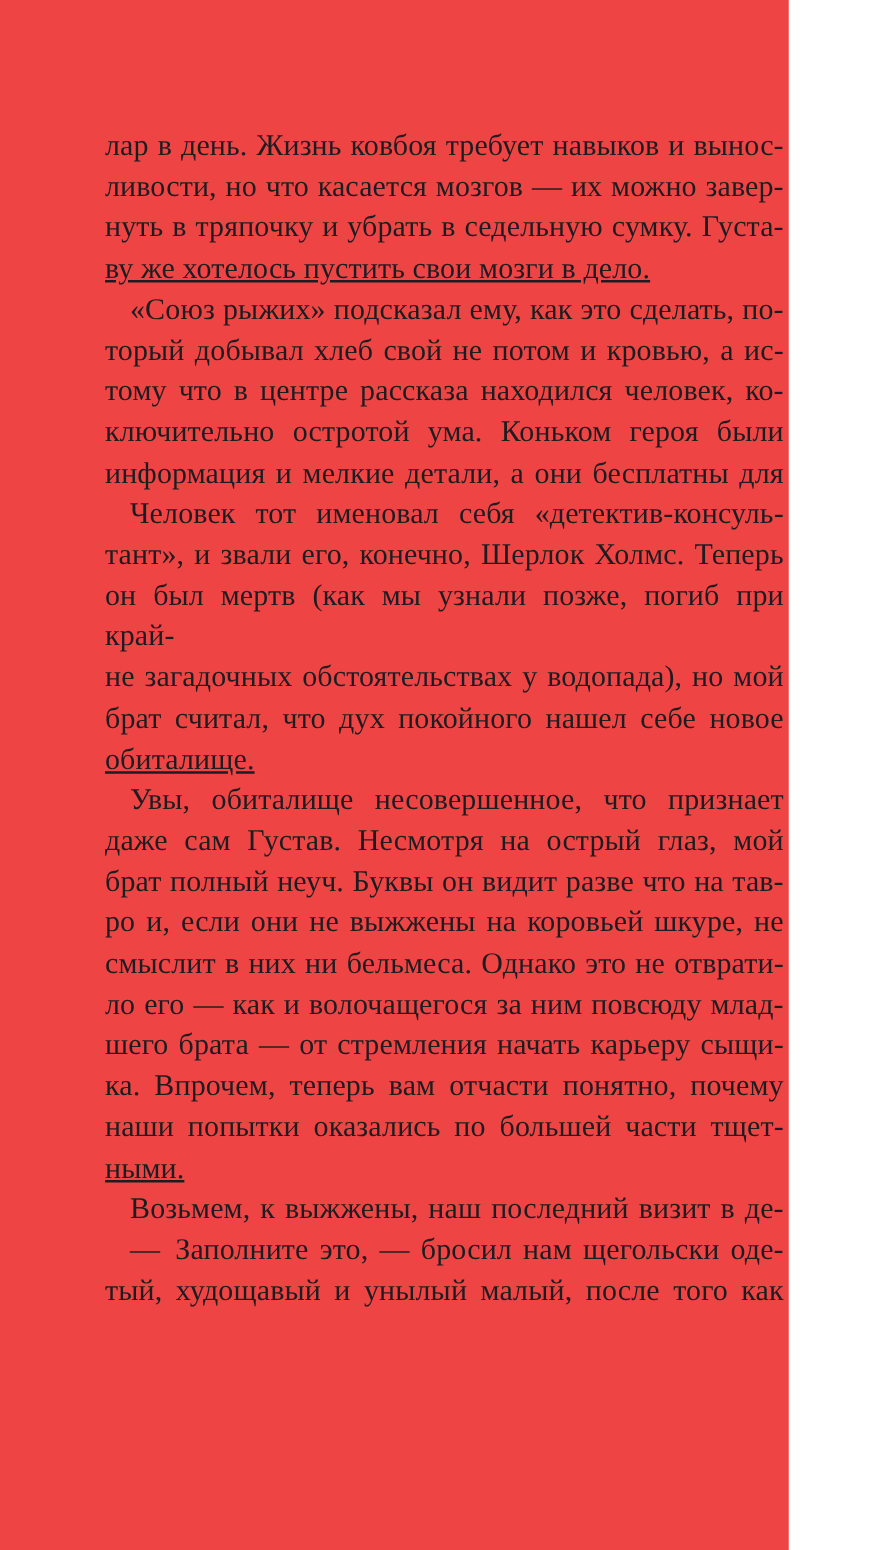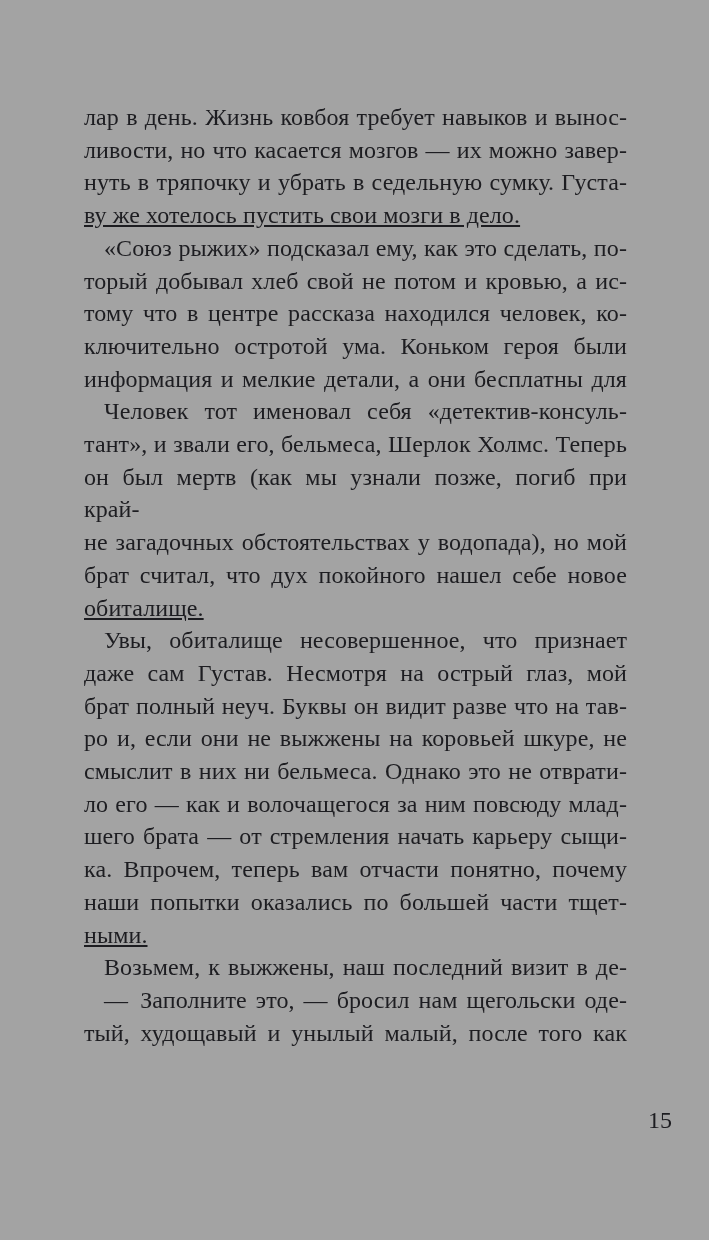--- a/index.html
+++ b/index.html
@@ -2,23 +2,23 @@
 <html lang="ru"><head>
 <meta charset="utf-8">
 <style>
   html, body {
     margin: 0;
     padding: 0;
     background: #ffffff;
   }
   .page {
     position: relative;
-    width: 709px;
+    width: 631px;
     height: 1240px;
-    background: #a3a3a3;
+    background: #ef4444;
     overflow: hidden;
     font-family: "Liberation Serif", "DejaVu Serif", serif;
   }
   .text-block {
     position: absolute;
     left: 84px;
     top: 101px;
     width: 543px;
     font-size: 24px;
     line-height: 32.7px;
@@ -64,21 +64,21 @@
       </div>
       <div class="paragraph">
         <div class="line indent">«Союз рыжих» подсказал ему, как это сделать, по-</div>
         <div class="line">торый добывал хлеб свой не потом и кровью, а ис-</div>
         <div class="line">тому что в центре рассказа находился человек, ко-</div>
         <div class="line">ключительно остротой ума. Коньком героя были</div>
         <div class="line">информация и мелкие детали, а они бесплатны для</div>
       </div>
       <div class="paragraph">
         <div class="line indent">Человек тот именовал себя «детектив-консуль-</div>
-        <div class="line">тант», и звали его, бельмеса, Шерлок Холмс. Теперь</div>
+        <div class="line">тант», и звали его, конечно, Шерлок Холмс. Теперь</div>
         <div class="line">он был мертв (как мы узнали позже, погиб при край-</div>
         <div class="line">не загадочных обстоятельствах у водопада), но мой</div>
         <div class="line">брат считал, что дух покойного нашел себе новое</div>
         <div class="line endline">обиталище.</div>
       </div>
       <div class="paragraph">
         <div class="line indent">Увы, обиталище несовершенное, что признает</div>
         <div class="line">даже сам Густав. Несмотря на острый глаз, мой</div>
         <div class="line">брат полный неуч. Буквы он видит разве что на тав-</div>
         <div class="line">ро и, если они не выжжены на коровьей шкуре, не</div>

